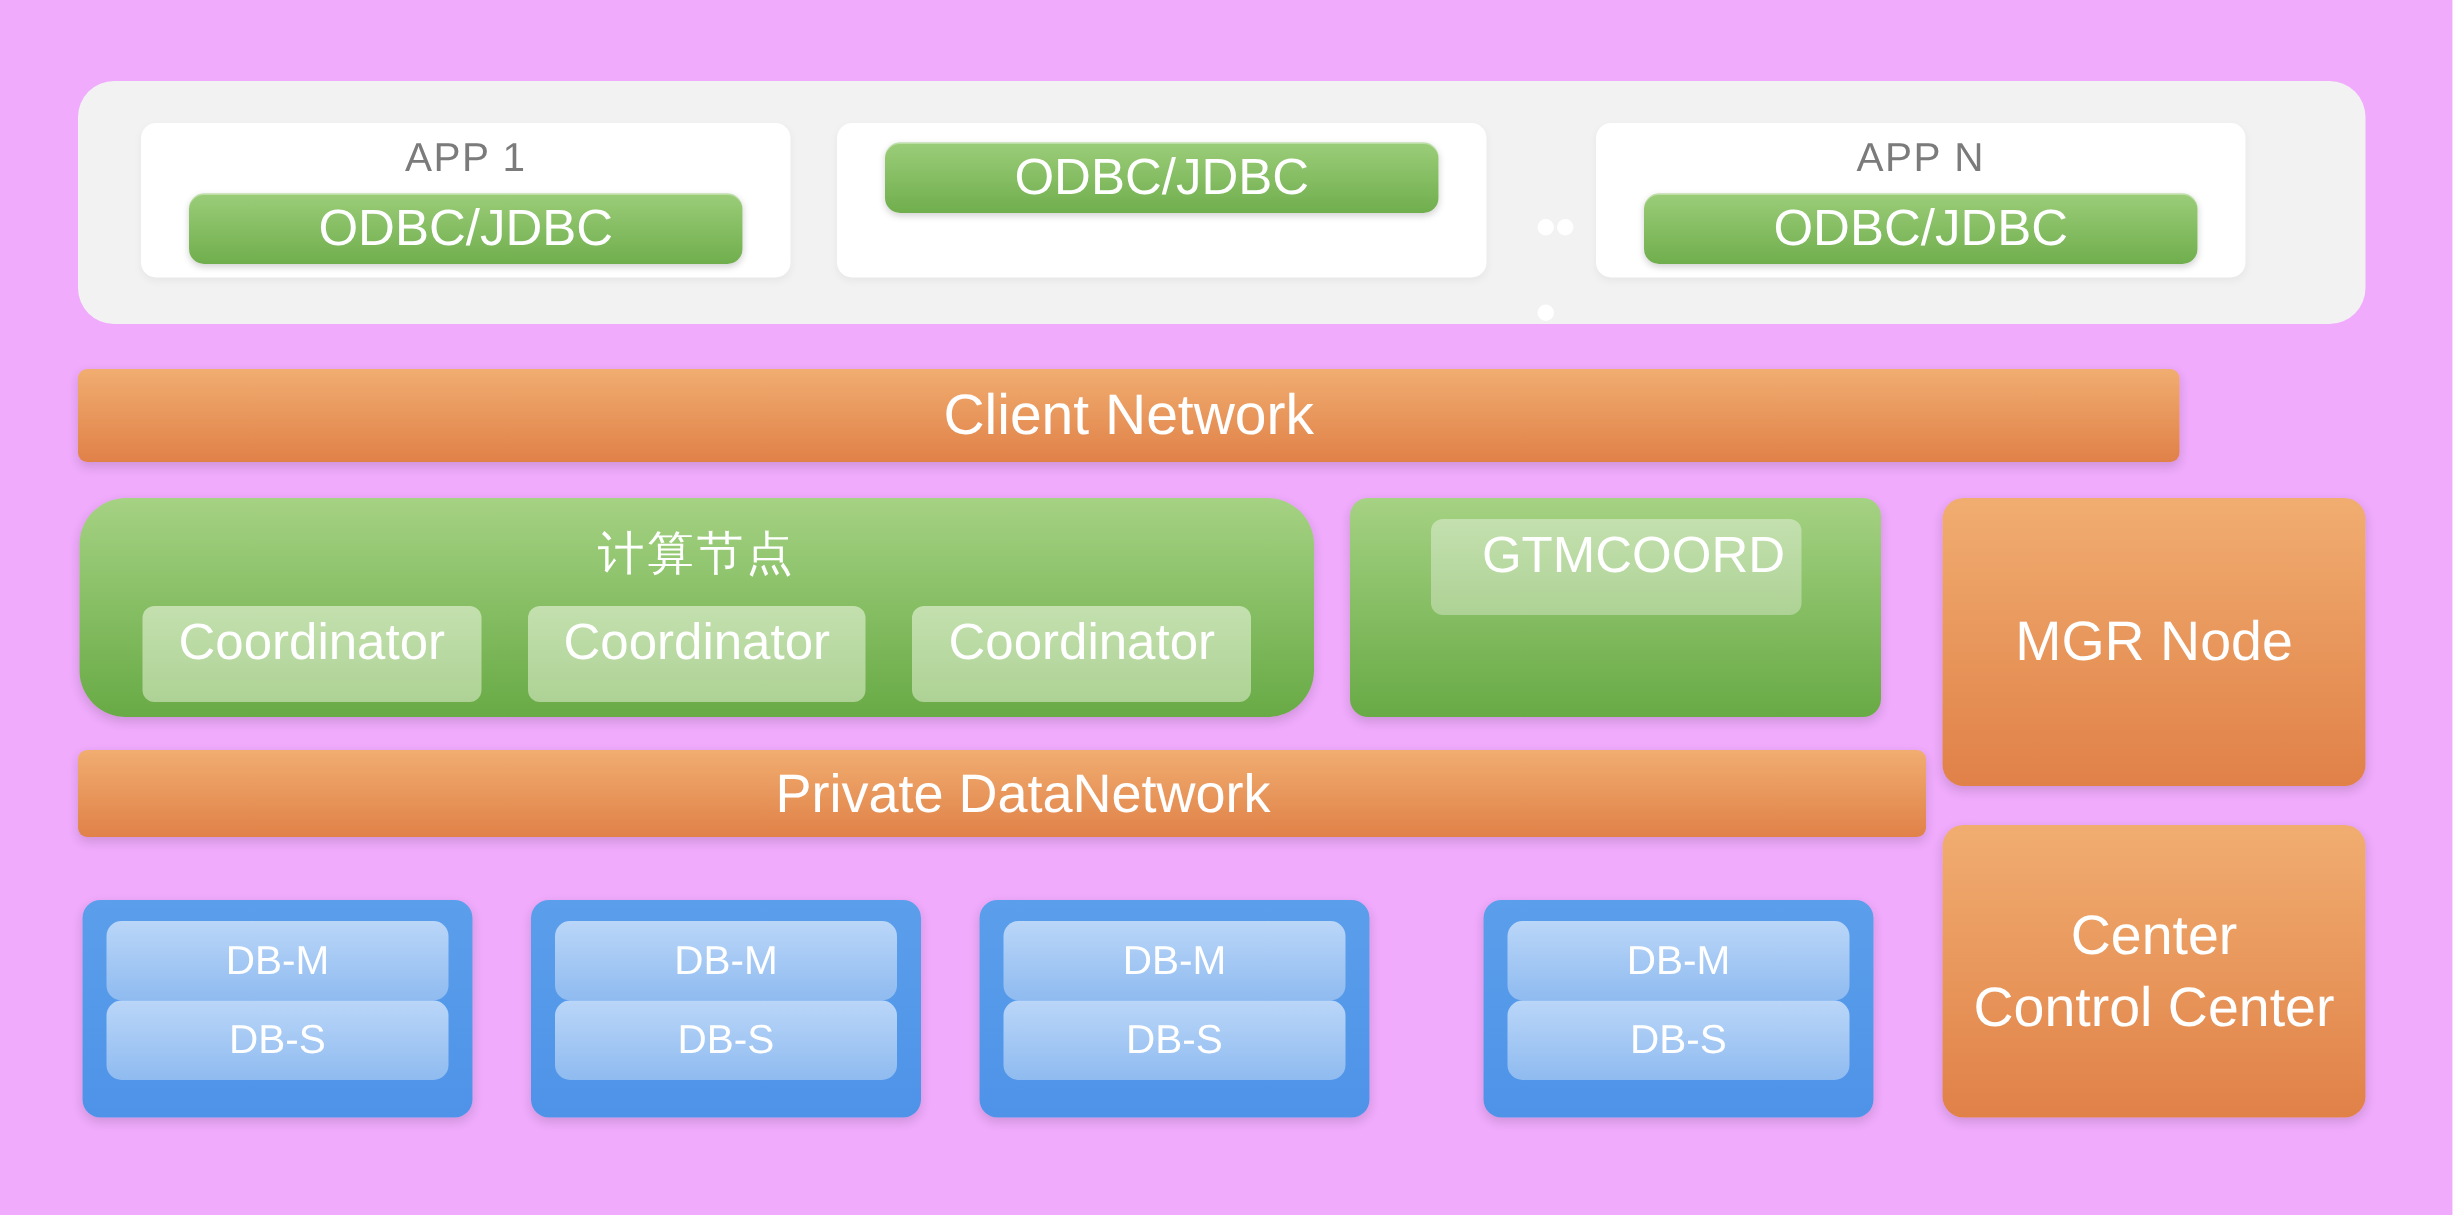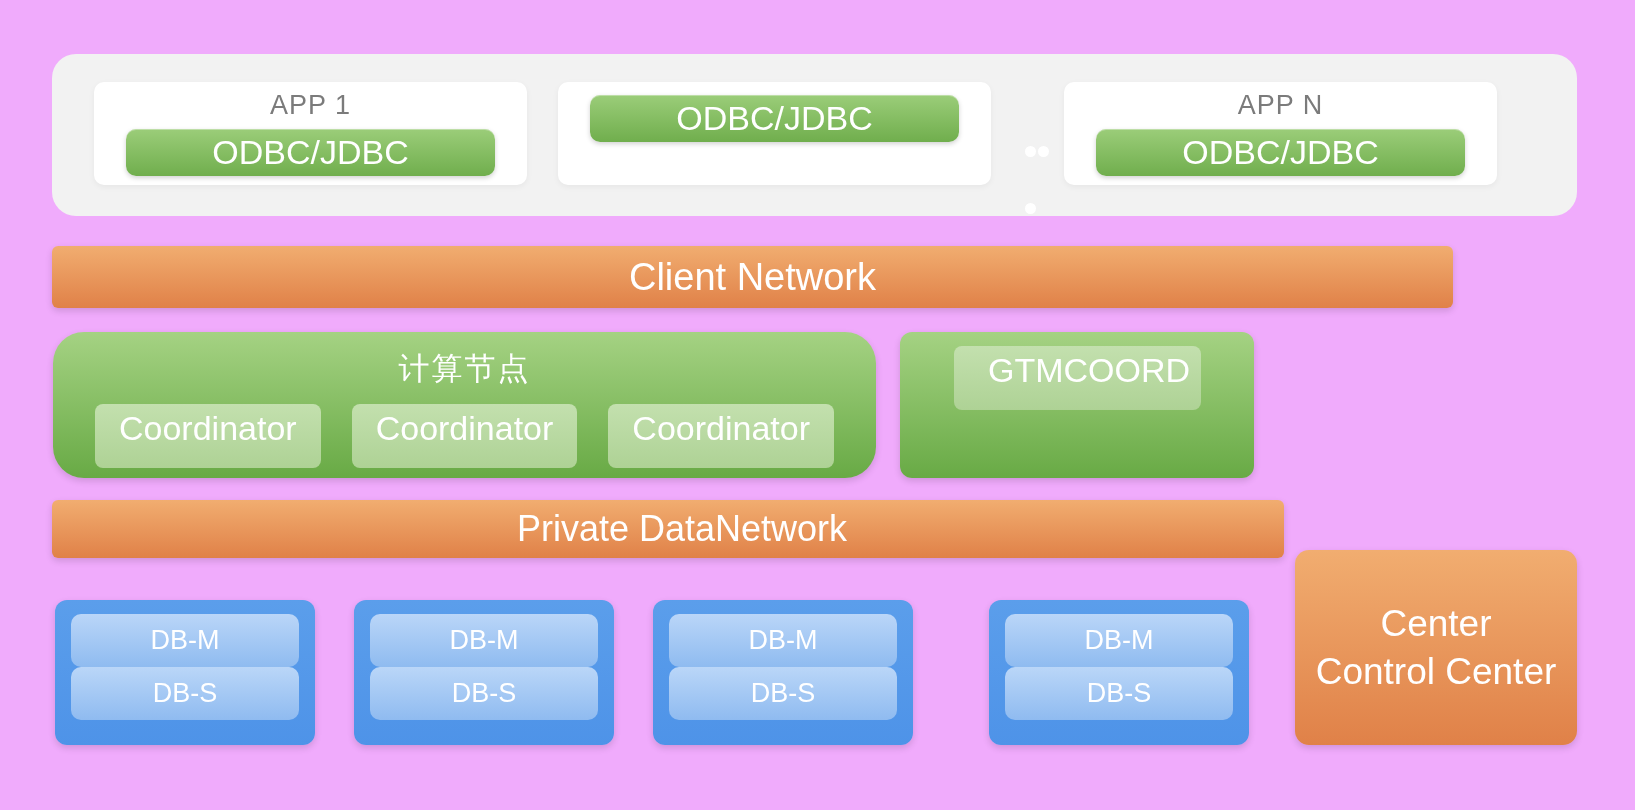--- a/index.html
+++ b/index.html
@@ -218,20 +218,23 @@
   <div class="light-chip coordinator">Coordinator</div>
 </div>
   </section>
 
   <section class="green-box gtm-box">
     <div class="chip-row">
       <div class="light-chip gtm-chip">GTMCOORD</div>
     </div>
   </section>
 
+  <div class="orange-box mgr-box">
+    <span>MGR Node</span>
+  </div>
 
   <div class="bar private-network">
     <span>Private DataNetwork</span>
   </div>
 
   <section class="db-row">
   <div class="db-box">
     <div class="db-inner">DB-M</div>
     <div class="db-inner">DB-S</div>
   </div>

